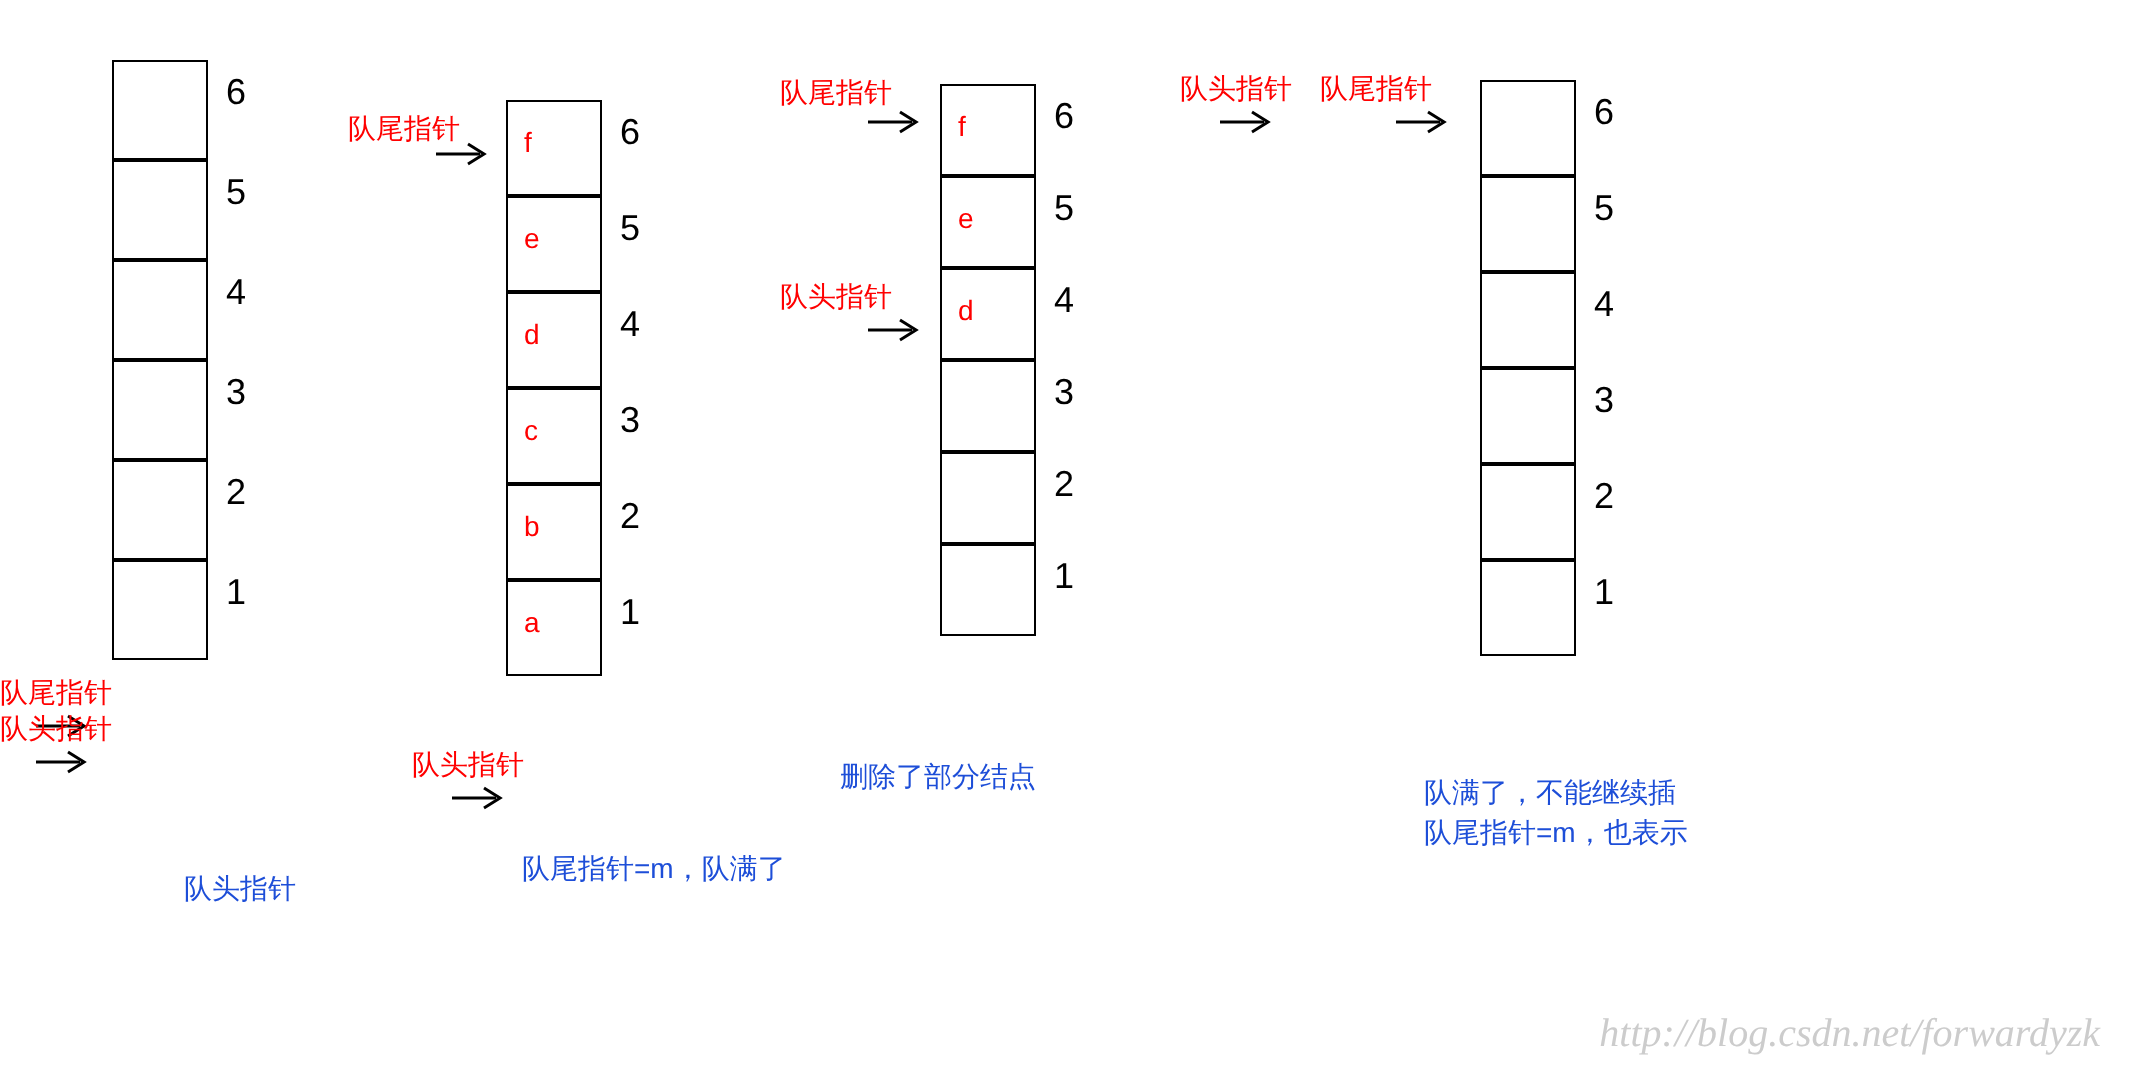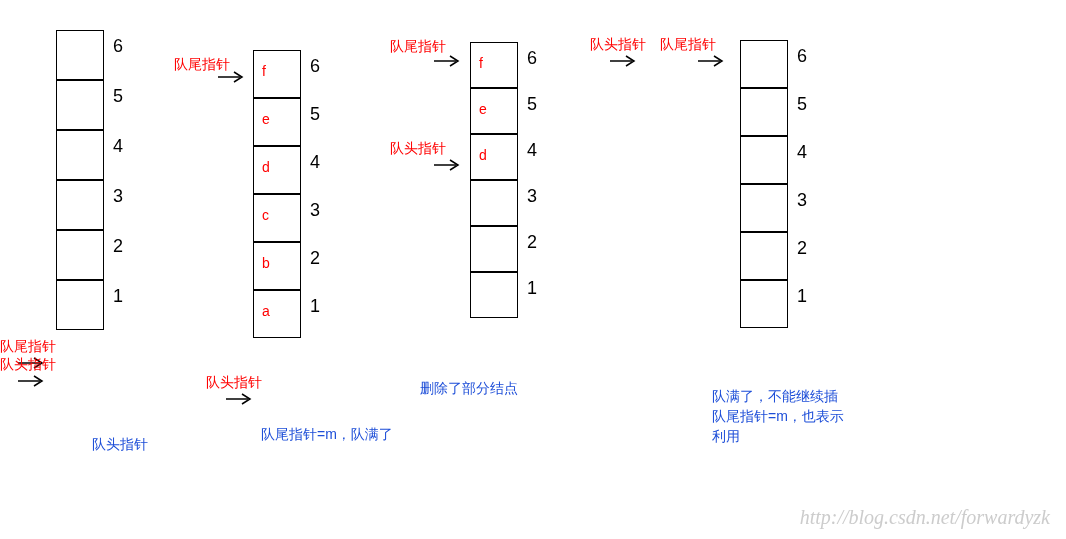--- a/index.html
+++ b/index.html
@@ -202,17 +202,16 @@
         <polyline points="16,2 24,7 16,12" fill="none" stroke="#000" stroke-width="1.5"></polyline>
       </svg></div>
     <div class="label-red" style="left: 660px; top: 36px;">队尾指针</div>
     <div class="arrow" style="left: 698px; top: 54px;"><svg viewBox="0 0 30 14">
         <line x1="0" y1="7" x2="22" y2="7" stroke="#000" stroke-width="1.5"></line>
         <polyline points="16,2 24,7 16,12" fill="none" stroke="#000" stroke-width="1.5"></polyline>
       </svg></div>
     <div class="caption" style="left: 712px; top: 386px; width: 150px;">
       <div>队满了，不能继续插</div>
       <div>队尾指针=m，也表示</div>
-      <div>利用</div>
     </div>
   </div>
 
 <div class="watermark">http://blog.csdn.net/forwardyzk</div>
 
 </body></html>

